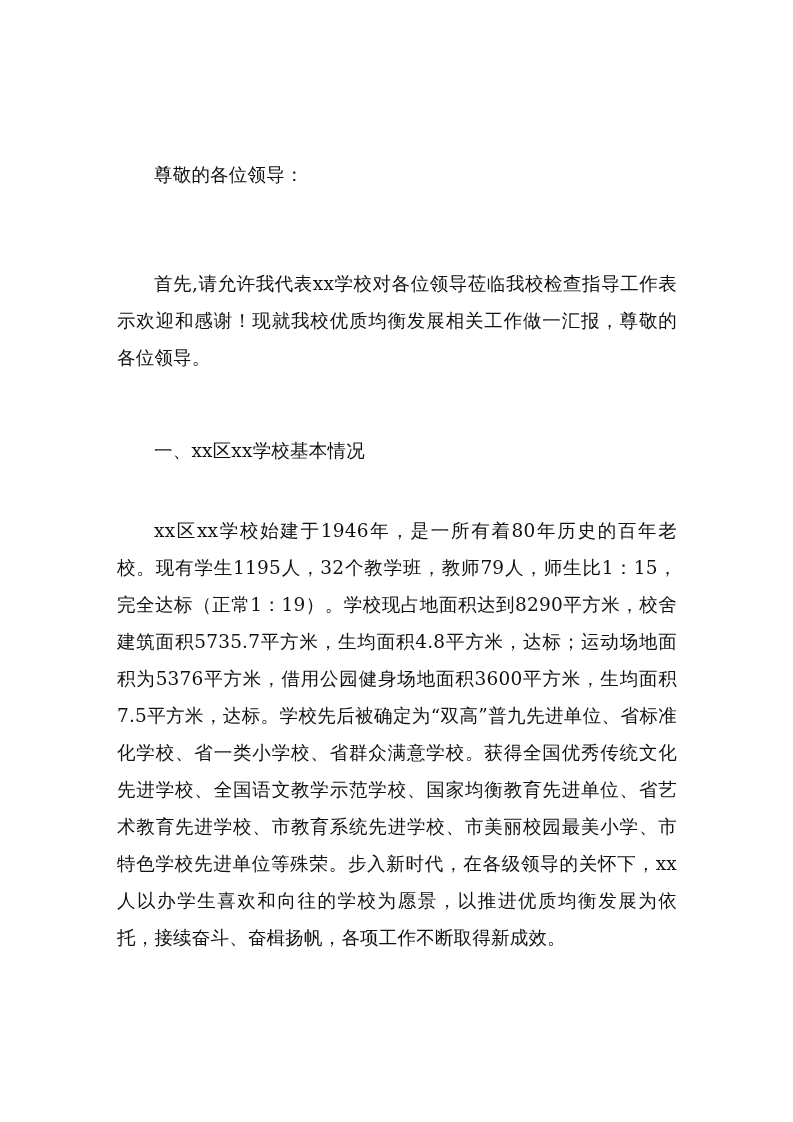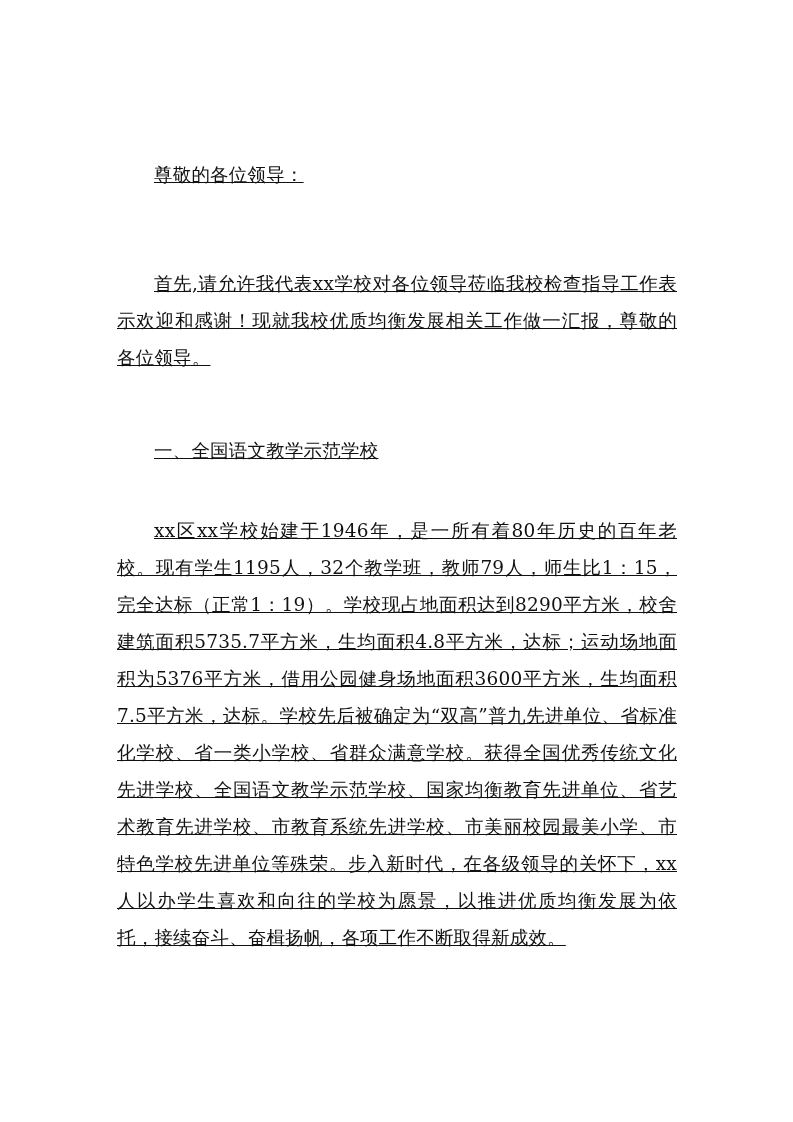--- a/index.html
+++ b/index.html
@@ -27,27 +27,26 @@
       width: 560px;
       font-size: 18.5px;
       line-height: 37px;
       margin: 0;
       text-align: justify;
       text-align-last: left;
       letter-spacing: 0.2px;
     }
     .indent {
       text-indent: 37px;
-      text-decoration: underline;
     }
   </style>
 </head>
 <body>
 
 <div class="page">
   <p class="para indent" style="top:156px;">尊敬的各位领导：</p>
 
   <p class="para indent" style="top:265px;">首先,请允许我代表xx学校对各位领导莅临我校检查指导工作表示欢迎和感谢！现就我校优质均衡发展相关工作做一汇报，尊敬的各位领导。</p>
 
-  <p class="para indent" style="top:432px;">一、全国语文教学示范学校</p>
+  <p class="para indent" style="top:432px;">一、xx区xx学校基本情况</p>
 
   <p class="para indent" style="top:512px;">xx区xx学校始建于1946年，是一所有着80年历史的百年老校。现有学生1195人，32个教学班，教师79人，师生比1：15，完全达标（正常1：19）。学校现占地面积达到8290平方米，校舍建筑面积5735.7平方米，生均面积4.8平方米，达标；运动场地面积为5376平方米，借用公园健身场地面积3600平方米，生均面积7.5平方米，达标。学校先后被确定为“双高”普九先进单位、省标准化学校、省一类小学校、省群众满意学校。获得全国优秀传统文化先进学校、全国语文教学示范学校、国家均衡教育先进单位、省艺术教育先进学校、市教育系统先进学校、市美丽校园最美小学、市特色学校先进单位等殊荣。步入新时代，在各级领导的关怀下，xx人以办学生喜欢和向往的学校为愿景，以推进优质均衡发展为依托，接续奋斗、奋楫扬帆，各项工作不断取得新成效。</p>
 </div>
 
 </body></html>

